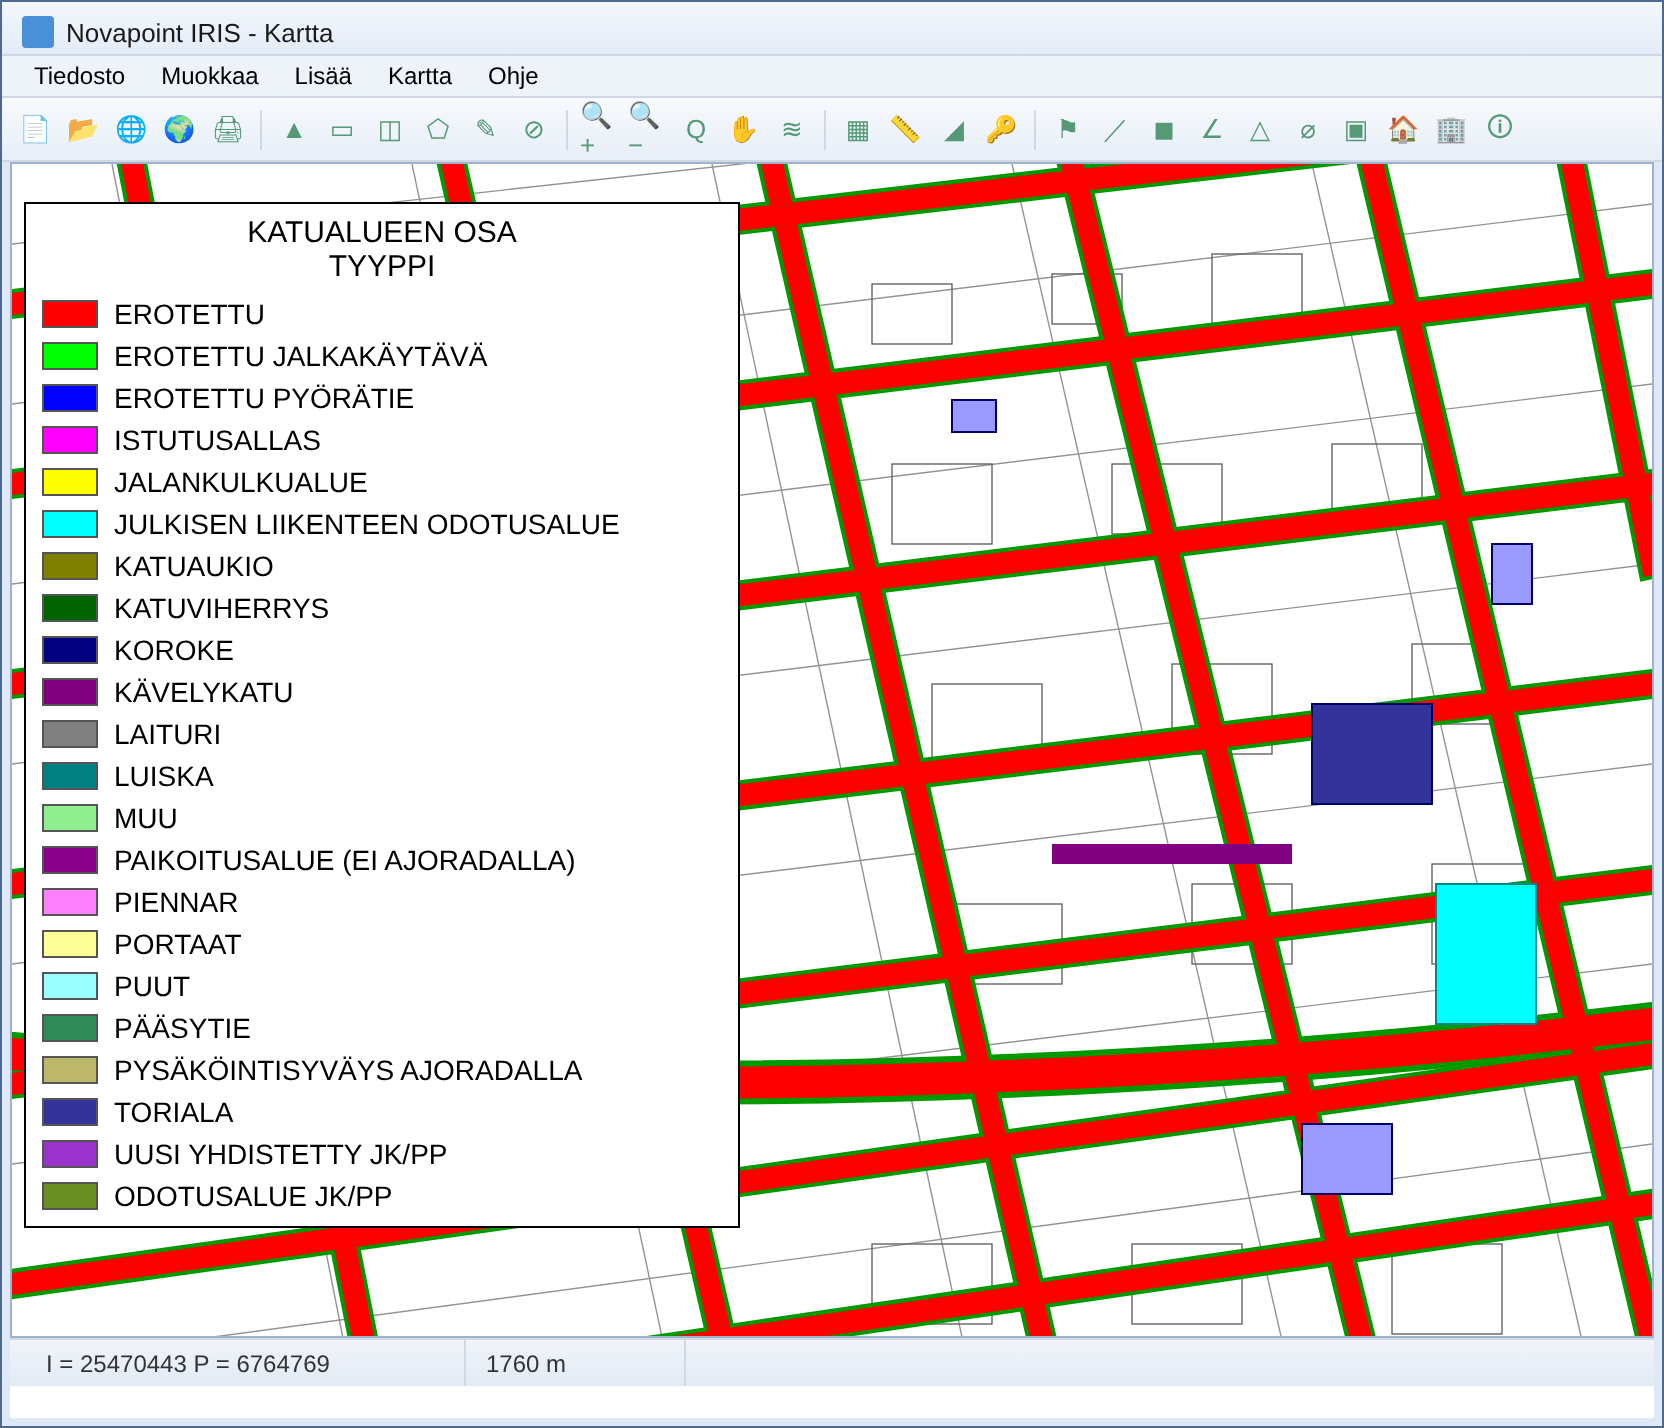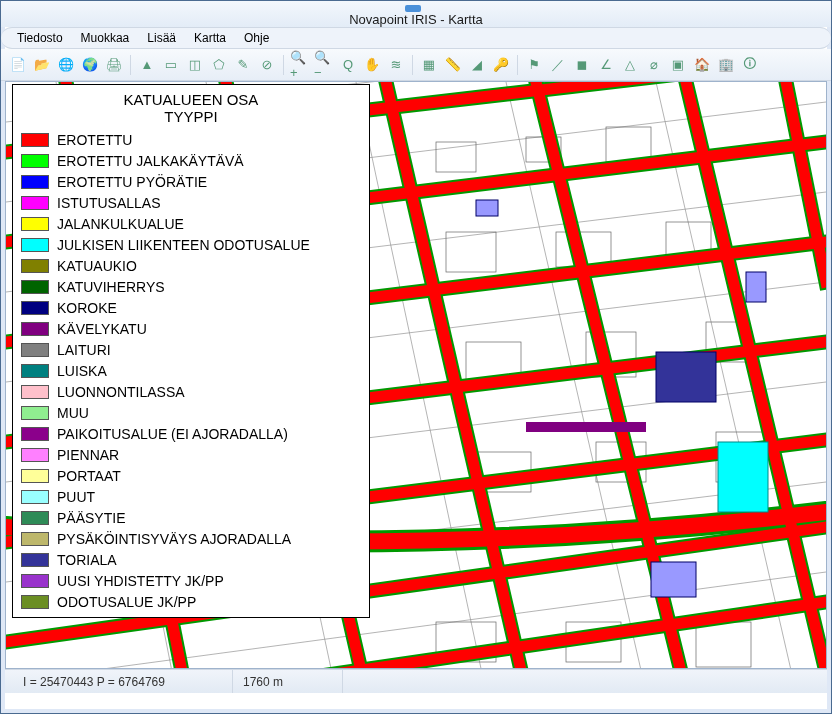--- a/index.html
+++ b/index.html
@@ -1,29 +1,29 @@
 <!DOCTYPE html>
 <html><head>
 <meta charset="utf-8">
 <style>
   * { box-sizing: border-box; }
   html, body { margin:0; padding:0; font-family: "Segoe UI", Tahoma, sans-serif; font-size:12px; background:#fff; }
   .window { width:832px; height:714px; border:1px solid #4a6a90; display:flex; flex-direction:column; background:#fff; margin:0 auto;
             box-shadow: inset 0 0 0 4px #dfe8f6; }
   .titlebar { height:26px; display:flex; align-items:center; padding:4px 10px 0 10px;
-              background:linear-gradient(#f3f7fc,#e3ecf7); color:#1a1a1a; font-size:13px;flex-direction:column; }
+              background:linear-gradient(#f3f7fc,#e3ecf7); color:#1a1a1a; font-size:13px; }
   .titlebar .icon { width:16px; height:16px; margin-right:6px; background:#4a90d9; border-radius:2px; }
-  .menubar { height:22px; display:flex; align-items:center; gap:2px; padding:0 8px; border-top:1px solid #cfd8e4; border-bottom:1px solid #cfd8e4; background:#eef3fa;border-radius:11px; }
+  .menubar { height:22px; display:flex; align-items:center; gap:2px; padding:0 8px; border-top:1px solid #cfd8e4; border-bottom:1px solid #cfd8e4; background:#eef3fa; }
   .menubar .menuitem { padding:2px 8px; cursor:default; }
   .toolbar { height:32px; display:flex; align-items:center; gap:2px; padding:2px 6px; border-bottom:1px solid #cfd8e4; background:linear-gradient(#f7fafd,#e7eef7); flex-wrap:nowrap; overflow:hidden;}
   .tbtn { width:22px; height:22px; border:1px solid transparent; border-radius:3px; display:flex; align-items:center; justify-content:center; font-size:13px; color:#597; background:transparent;}
   .sep { width:1px; height:20px; background:#cfd8e4; margin:0 3px; }
   .content { flex:1; position:relative; margin:0 4px 0 4px; border:1px solid #9fb3cc; background:#fff; overflow:hidden;}
   .map { position:absolute; inset:0; }
-  .legend { position:absolute; left:6px; top:2px; width:358px; background:#fff; border:1px solid #000; padding:6px 8px 4px 8px; }
+  .legend { position:absolute; left:6px; top:19px; width:358px; background:#fff; border:1px solid #000; padding:6px 8px 4px 8px; }
   .legend .ltitle { text-align:center; font-size:15px; line-height:1.15; margin-bottom:4px; }
   .legend .lrow { display:flex; align-items:center; gap:8px; height:21px; font-size:14px; }
   .legend .swatch { width:28px; height:14px; border:1px solid #555; flex:0 0 auto; }
   .statusbar { height:24px; display:flex; align-items:center; padding:0 8px; background:linear-gradient(#f0f4fa,#e2eaf4); border-top:1px solid #cfd8e4; color:#333; font-size:12px; gap:0; margin:0 4px 20px 4px;}
   .statusbar .cell { border-right:1px solid #cfd8e4; padding:0 10px; height:100%; display:flex; align-items:center; }
   .statusbar .cell.wide { min-width:220px; }
 </style>
 </head>
 <body>
 
@@ -211,24 +211,20 @@
           </div>
           <div class="lrow">
             <div class="swatch" style="background: rgb(128, 128, 128);"></div>
             <span>LAITURI</span>
           </div>
           <div class="lrow">
             <div class="swatch" style="background: rgb(0, 128, 128);"></div>
             <span>LUISKA</span>
           </div>
           <div class="lrow">
-            <div class="swatch" style="background: rgb(255, 192, 203);"></div>
-            <span>LUONNONTILASSA</span>
-          </div>
-          <div class="lrow">
             <div class="swatch" style="background: rgb(144, 238, 144);"></div>
             <span>MUU</span>
           </div>
           <div class="lrow">
             <div class="swatch" style="background: rgb(139, 0, 139);"></div>
             <span>PAIKOITUSALUE (EI AJORADALLA)</span>
           </div>
           <div class="lrow">
             <div class="swatch" style="background: rgb(255, 128, 255);"></div>
             <span>PIENNAR</span>

